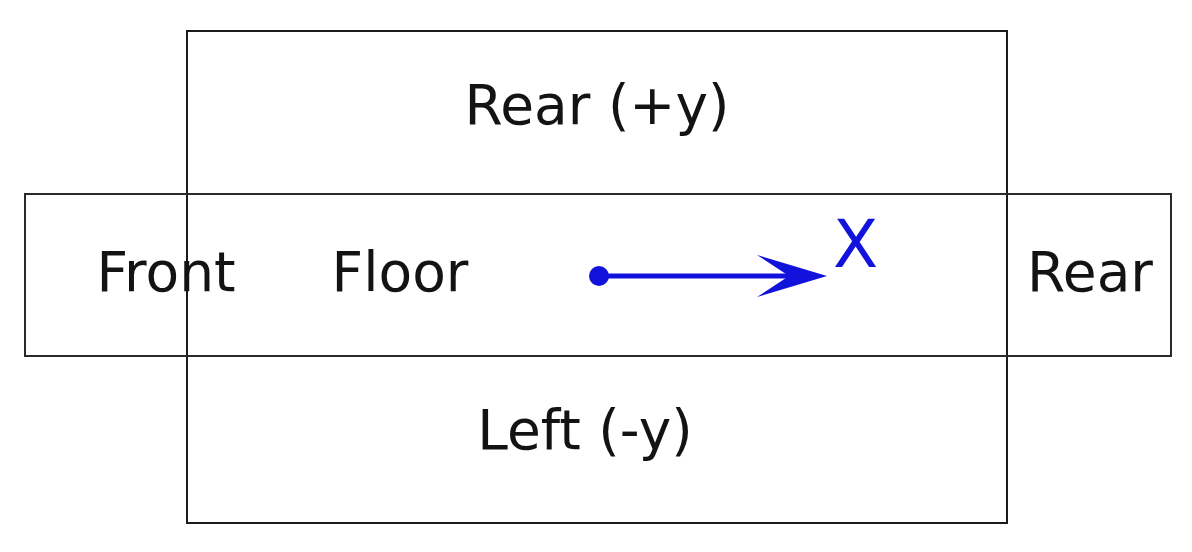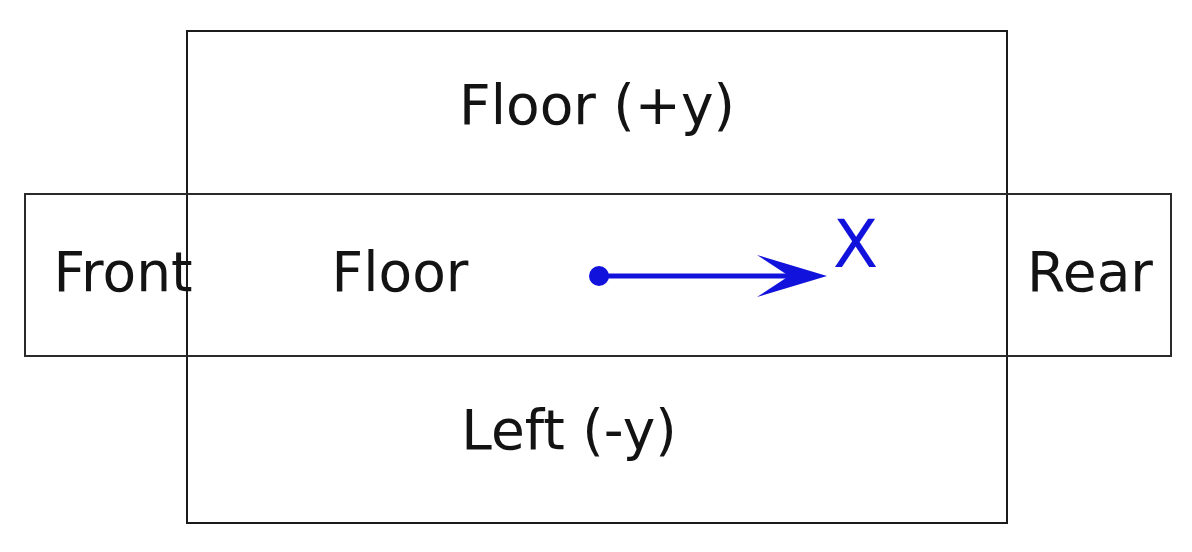--- a/index.html
+++ b/index.html
@@ -36,22 +36,22 @@
   }
   .lbl {
     position: absolute;
     color: #131313;
     font-size: 55px;
     line-height: 1;
     white-space: nowrap;
   }
   .lbl.centered { text-align: center; }
   .lbl.right-lbl  { left: 188px; top: 78px;  width: 818px; }
-  .lbl.left-lbl   { left: 188px; top: 403px; width: 762px; }
-  .lbl.front-lbl  { left: 25px;  top: 245px; width: 196px; }
+  .lbl.left-lbl   { left: 204px; top: 403px; width: 762px; }
+  .lbl.front-lbl  { left: 25px;  top: 245px; width: 196px; padding-left: 43px; }
   .lbl.floor-lbl  { left: 300px; top: 245px; width: 200px; }
   .lbl.rear-lbl   { left: 1006px; top: 245px; width: 168px; }
   .lbl.x-lbl {
     left: 833px;
     top: 212px;
     font-size: 66px;
     color: #1212dd;
   }
   svg.arrow-layer {
     position: absolute;
@@ -62,21 +62,21 @@
 </style>
 </head>
 <body>
 
 <div class="stage">
 
   <div class="rect tall"></div>
 
   <div class="rect wide"></div>
 
-  <div class="lbl centered right-lbl">Floor (+y)</div>
+  <div class="lbl centered right-lbl">Rear (+y)</div>
 
   <div class="lbl centered front-lbl">Front</div>
 
   <div class="lbl centered floor-lbl">Floor</div>
 
   <div class="lbl centered rear-lbl">Rear</div>
 
   <div class="lbl centered left-lbl">Left (-y)</div>
 
   <div class="lbl x-lbl" style="color: rgb(18, 18, 221);">X</div>

